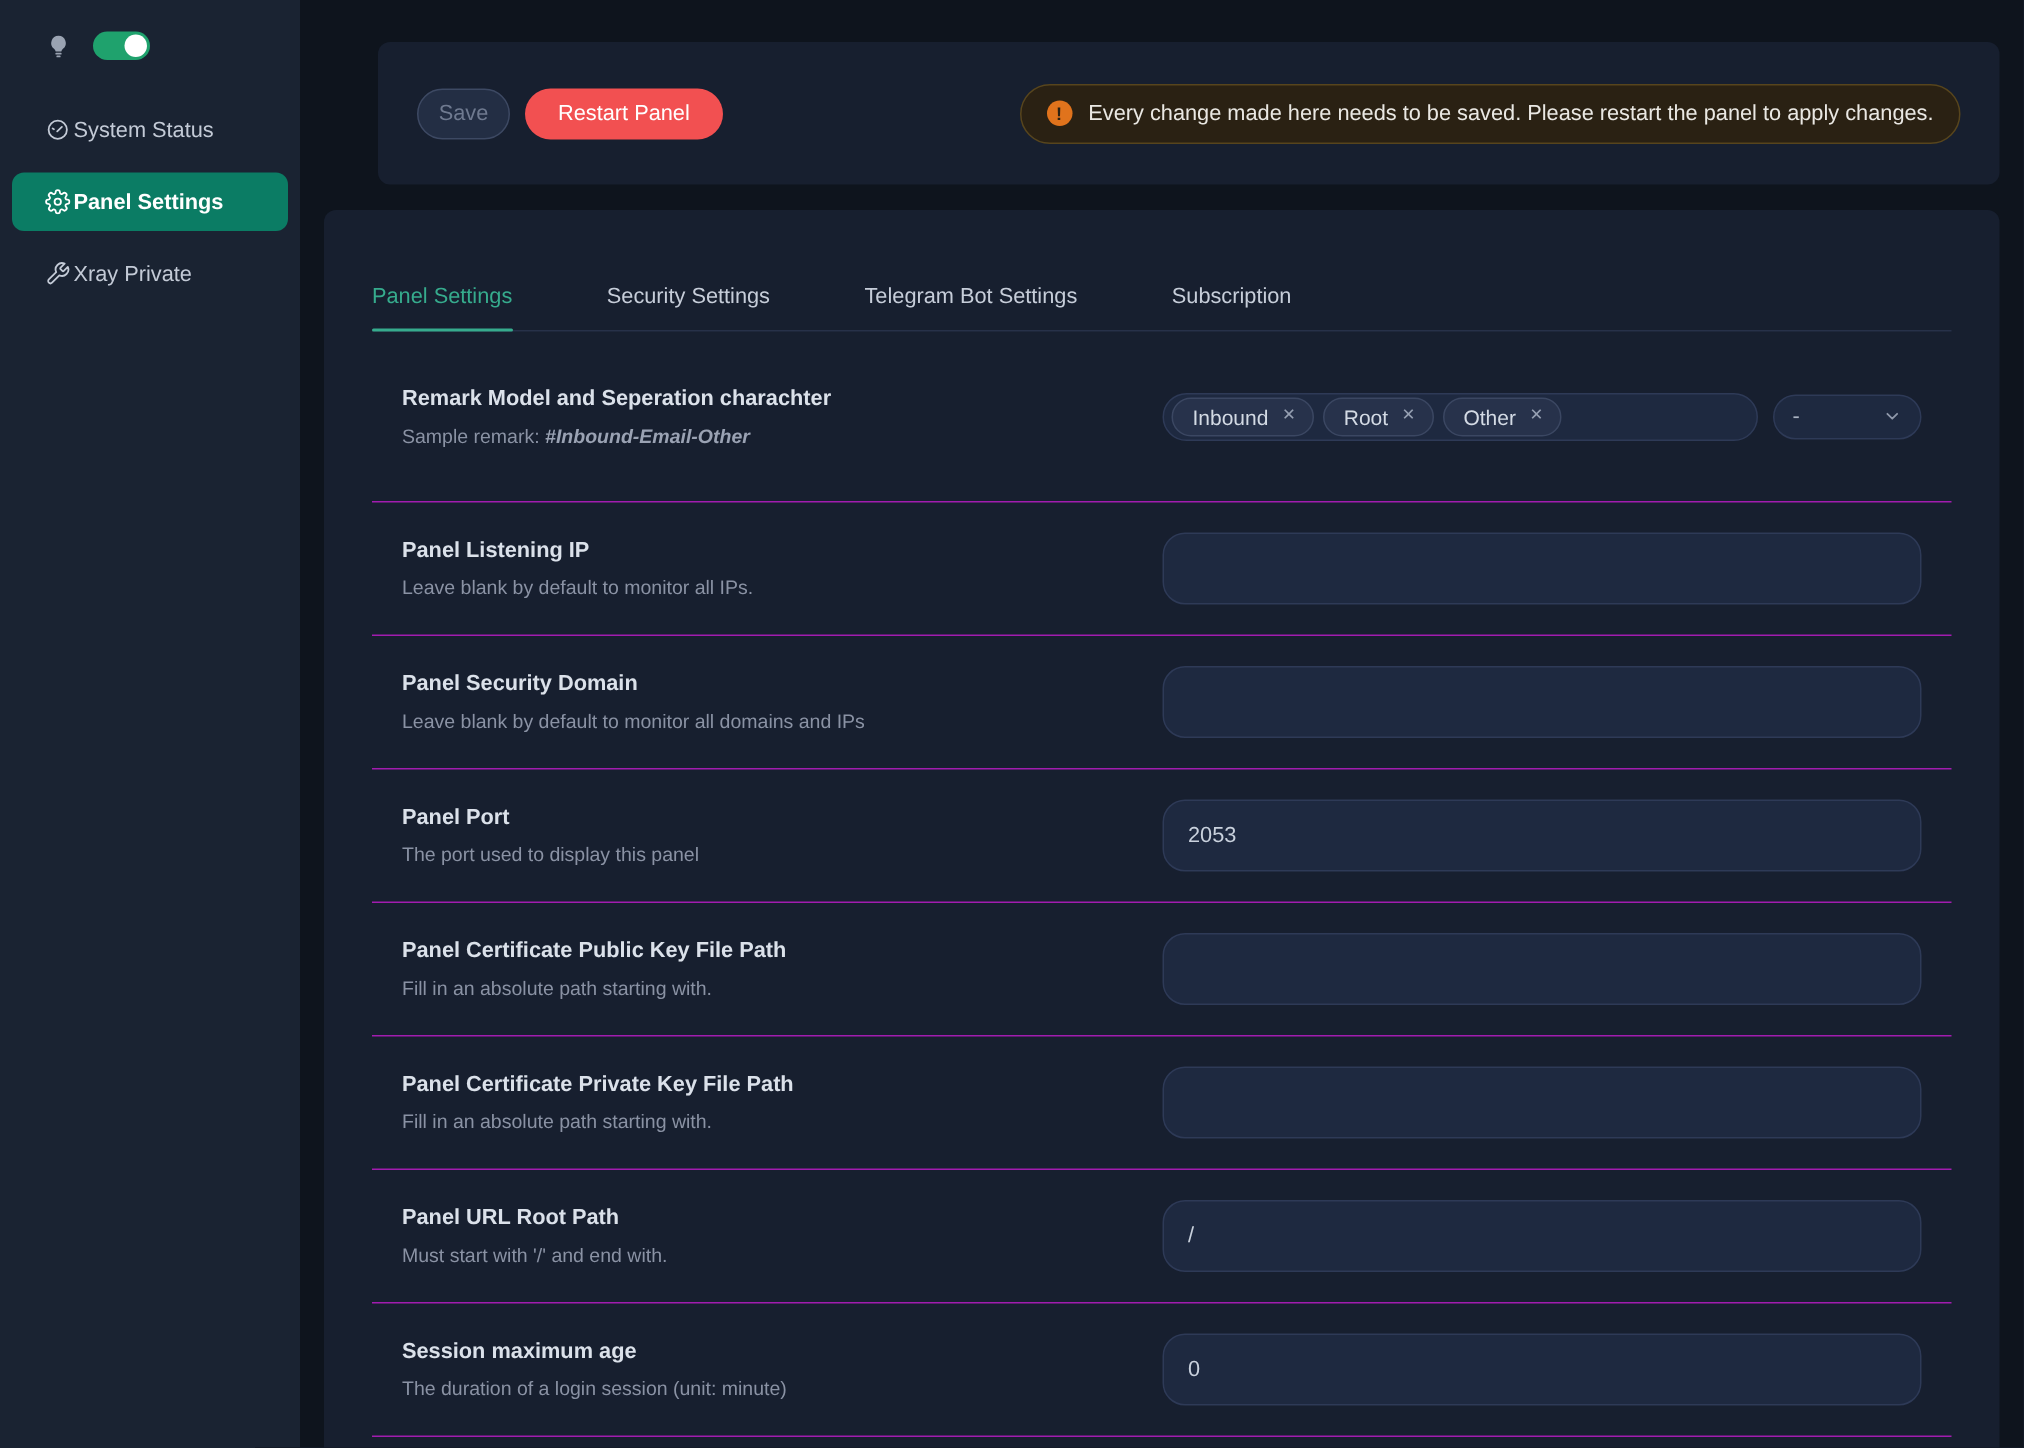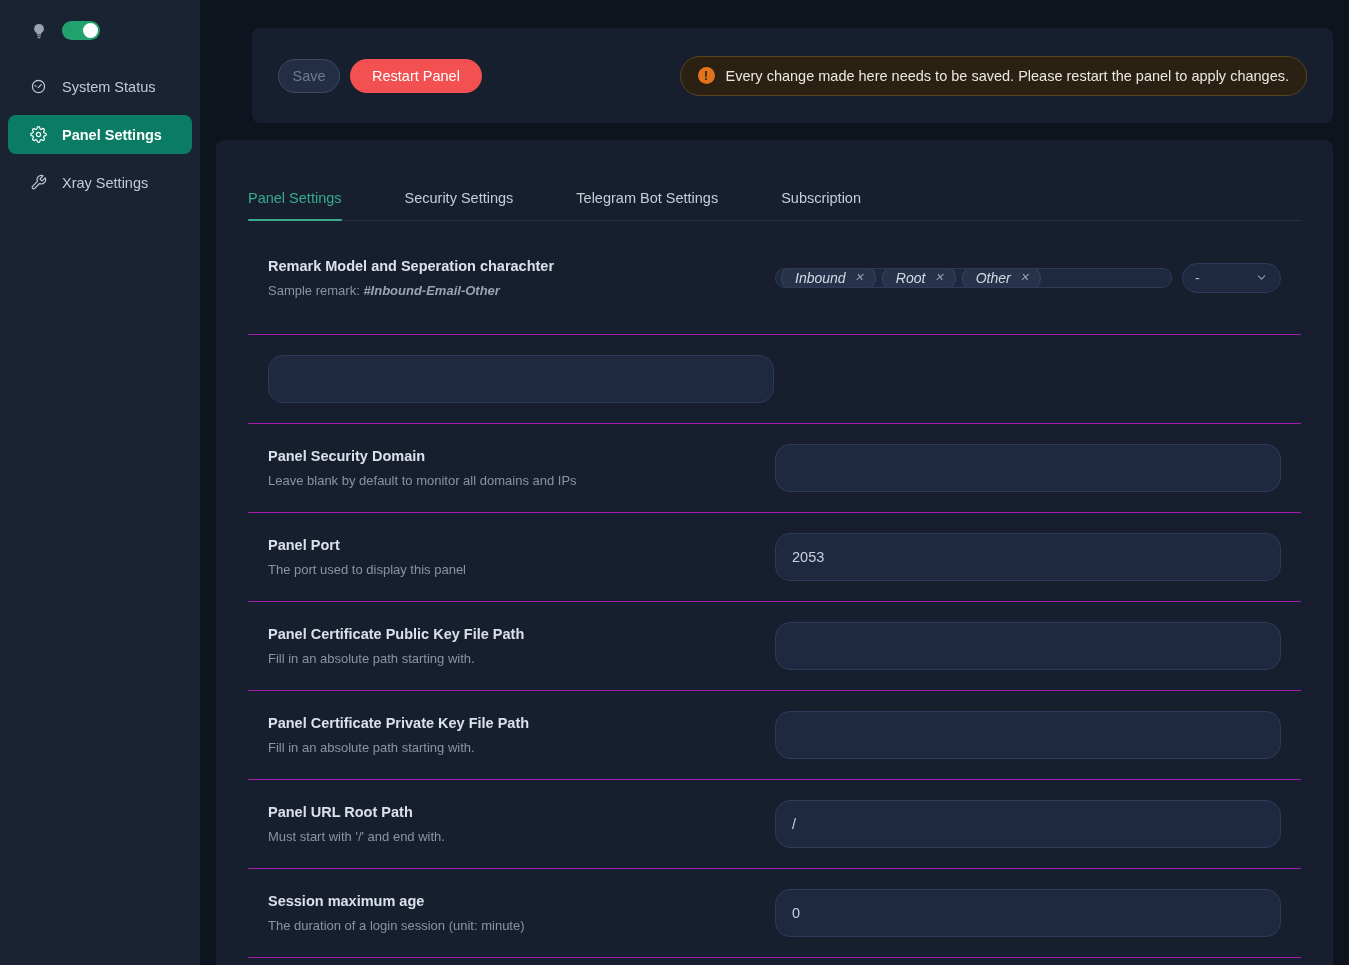--- a/index.html
+++ b/index.html
@@ -12,21 +12,21 @@
     display:flex;
   }
   
   .sidebar { width:200px; min-width:200px; height:100%; background:#1a2332; }
   .theme-row { display:flex; align-items:center; gap:14px; padding:21px 0 0 30px; }
   .bulb { width:18px; height:18px; color:#9aa3b2; display:inline-flex; }
   .bulb svg { width:18px; height:18px; }
   .toggle { width:38px; height:19px; border-radius:10px; background:#1fa26d; position:relative; cursor:pointer; }
   .toggle-knob { position:absolute; right:2px; top:2px; width:15px; height:15px; border-radius:50%; background:#ffffff; }
   .nav { margin-top:27px; display:flex; flex-direction:column; gap:9px; }
-  .nav-item { display:flex; align-items:center; gap:15px; height:39px; margin:0 8px; padding-left:22px;
+  .nav-item { display:flex; align-items:center; gap:2px; height:39px; margin:0 8px; padding-left:22px;
               border-radius:8px; color:#c3cad6; font-size:14.5px; cursor:pointer; }
   .nav-item .nav-icon { display:inline-flex; width:17px; height:17px; }
   .nav-item svg { width:17px; height:17px; }
   .nav-item.active { background:#0b7c64; color:#ffffff; font-weight:700; }
   
   .main { flex:1; padding:28px 16px 0 16px; }
   .card { background:#171f2f; border-radius:8px; }
   .toolbar-card { height:95px; display:flex; align-items:center; justify-content:space-between;
                   padding:0 26px; margin-bottom:17px;margin-left:36px; }
   .toolbar-left { display:flex; align-items:center; }
@@ -48,22 +48,22 @@
               border-bottom:1px solid #a21caf; padding:0 20px; height:89px; }
   .form-row.first { height:114px; }
   .form-row:last-child { border-bottom:none; }
   .row-left { max-width:560px; }
   .row-label { font-size:14.5px; font-weight:700; color:#dbe1ea; }
   .row-desc { margin-top:9px; font-size:13px; color:#8a92a4; }
   .row-desc .em { font-style:italic; font-weight:700; color:#9aa2b3; }
   .control { width:506px; min-width:506px; display:flex; align-items:center; }
   .text-input { width:100%; height:48px; border-radius:15px; background:#1e2940; border:1px solid #2e3a57;
                 color:#c9d1dd; font-size:14.5px; padding:0 16px; outline:none; font-family:inherit; }
-  .tags-box { flex:1; height:20px; border-radius:17px; background:#1e2940; border:1px solid #2e3a57;
-              display:flex; align-items:center; padding:0 5px; gap:6px; margin-right:10px; overflow:hidden;font-style:italic; }
+  .tags-box { flex:1; height:32px; border-radius:17px; background:#1e2940; border:1px solid #2e3a57;
+              display:flex; align-items:center; padding:0 5px; gap:6px; margin-right:10px; overflow:hidden; }
   .tag { height:26px; display:flex; align-items:center; gap:9px; padding:0 11px 0 13px; border-radius:13px;
          background:#27324b; border:1px solid #3b4762; font-size:14px; color:#d3dae4; white-space:nowrap; }
   .tag-x { color:#96a0b2; font-size:11px; cursor:pointer; line-height:1; }
   .select-box { width:99px; min-width:99px; height:30px; border-radius:15px; background:#1e2940;
                 border:1px solid #2e3a57; display:flex; align-items:center; justify-content:space-between;
                 padding:0 12px; color:#aab3c2; font-size:14.5px; cursor:pointer; }
   .chev { display:inline-flex; width:13px; height:13px; color:#8f98aa; }
   .chev svg { width:13px; height:13px; }
 </style>
 </head>
@@ -101,21 +101,21 @@
           </svg>
         </span>
         <span>Panel Settings</span>
       </div>
       <div class="nav-item">
         <span class="nav-icon">
           <svg viewBox="0 0 24 24" fill="none" stroke="currentColor" stroke-width="1.7" stroke-linecap="round" stroke-linejoin="round">
             <path d="M14.7 6.3a1 1 0 0 0 0 1.4l1.6 1.6a1 1 0 0 0 1.4 0l3.77-3.77a6 6 0 0 1-7.94 7.94l-6.91 6.91a2.12 2.12 0 0 1-3-3l6.91-6.91a6 6 0 0 1 7.94-7.94l-3.76 3.76z"></path>
           </svg>
         </span>
-        <span>Xray Settings</span>
+        <span>Xray Private</span>
       </div>
     </nav>
 </div>
 
 <div class="main">
   <div class="card toolbar-card">
     <div class="toolbar-left">
       <button class="btn btn-save">Save</button>
       <button class="btn btn-restart">Restart Panel</button>
     </div>
@@ -157,20 +157,24 @@
               <span>-</span>
               <span class="chev">
                 <svg viewBox="0 0 24 24" fill="none" stroke="currentColor" stroke-width="2.2" stroke-linecap="round" stroke-linejoin="round">
                   <polyline points="6 9 12 15 18 9"></polyline>
                 </svg>
               </span>
             </div>
           </div>
         </div>
         <div class="form-row">
+          <div class="row-left">
+            <div class="row-label">Panel Listening IP</div>
+            <div class="row-desc"><span>Leave blank by default to monitor all IPs.</span></div>
+          </div>
           <div class="control">
             <input class="text-input" type="text" value="" style="">
           </div>
         </div>
         <div class="form-row">
           <div class="row-left">
             <div class="row-label">Panel Security Domain</div>
             <div class="row-desc"><span>Leave blank by default to monitor all domains and IPs</span></div>
           </div>
           <div class="control">

